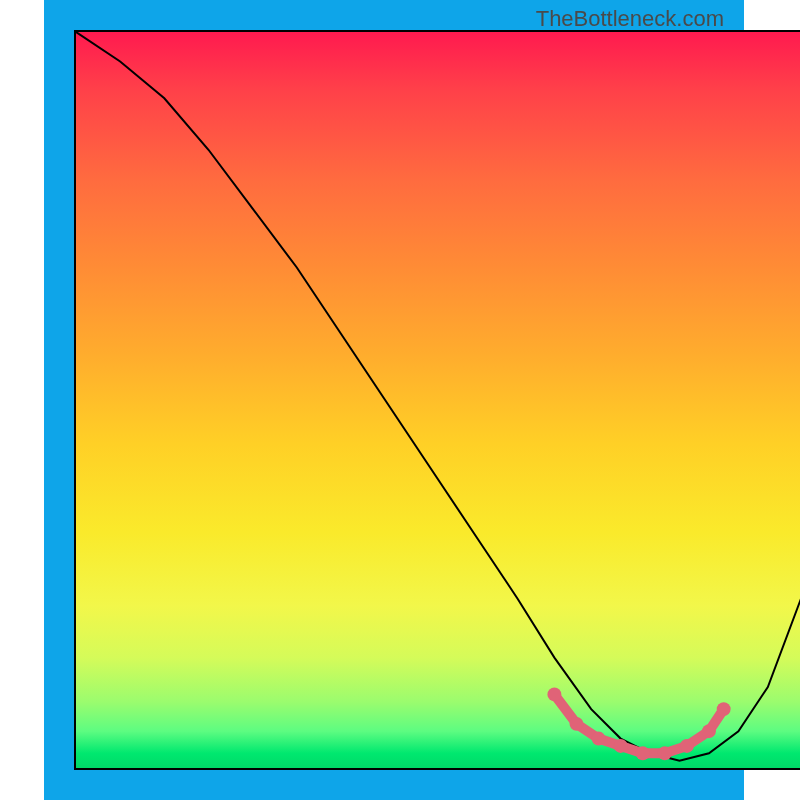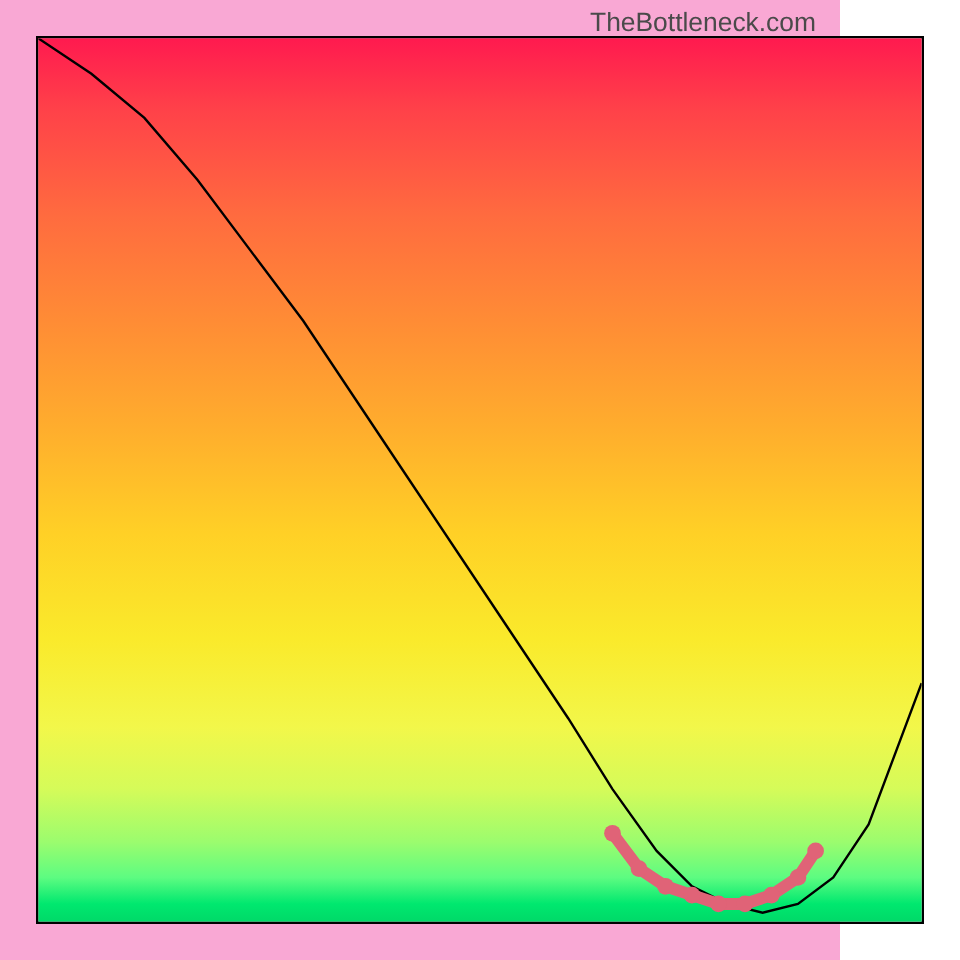--- a/index.html
+++ b/index.html
@@ -1,21 +1,22 @@
 <!DOCTYPE html>
 <html><head>
 <meta charset="utf-8">
 <style>
   * { margin: 0; padding: 0; box-sizing: border-box; }
   html, body { width: 800px; height: 800px; overflow: hidden; }
   .chart-container {
     width: 700px;
     height: 800px;
     position: relative;
-    background: #f9a8d4;
+    background: #0ea5e9;
+    margin-left: 44px;
   }
   .watermark {
     position: absolute;
     top: 6px;
     right: 20px;
     font-family: Arial, sans-serif;
     font-size: 22px;
     color: #4a4a4a;
     z-index: 10;
   }

